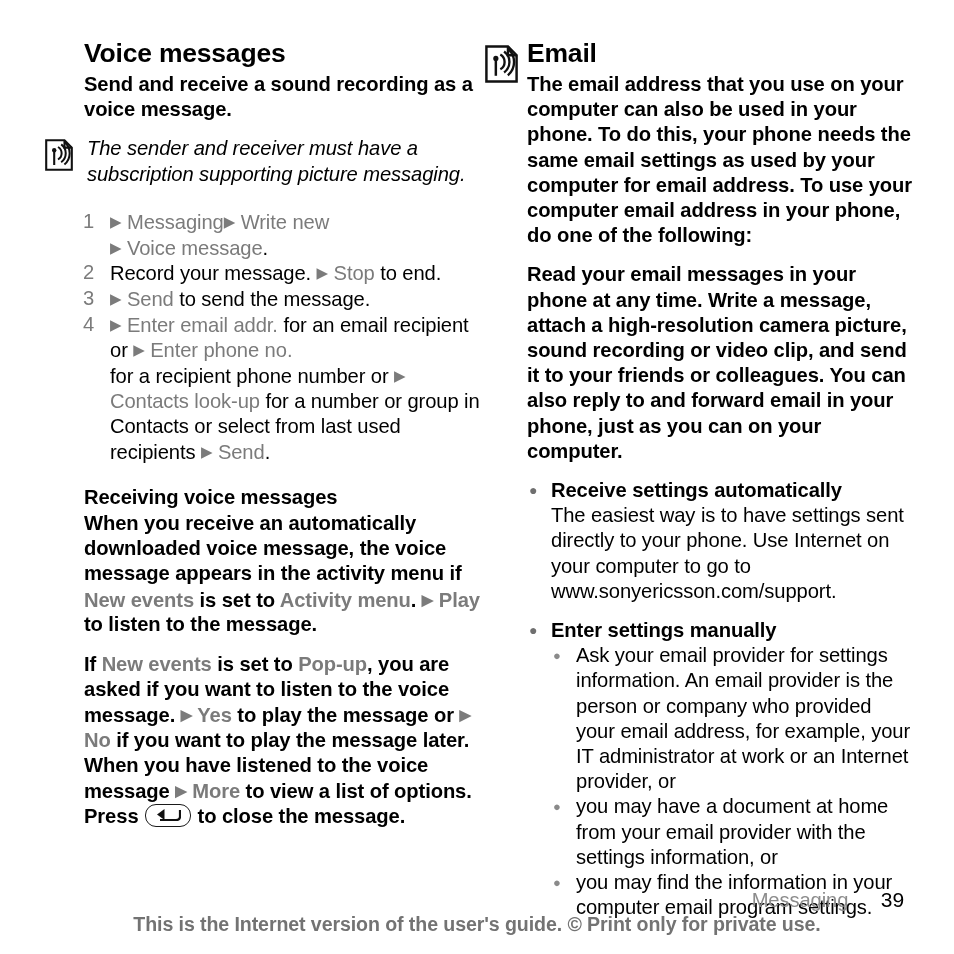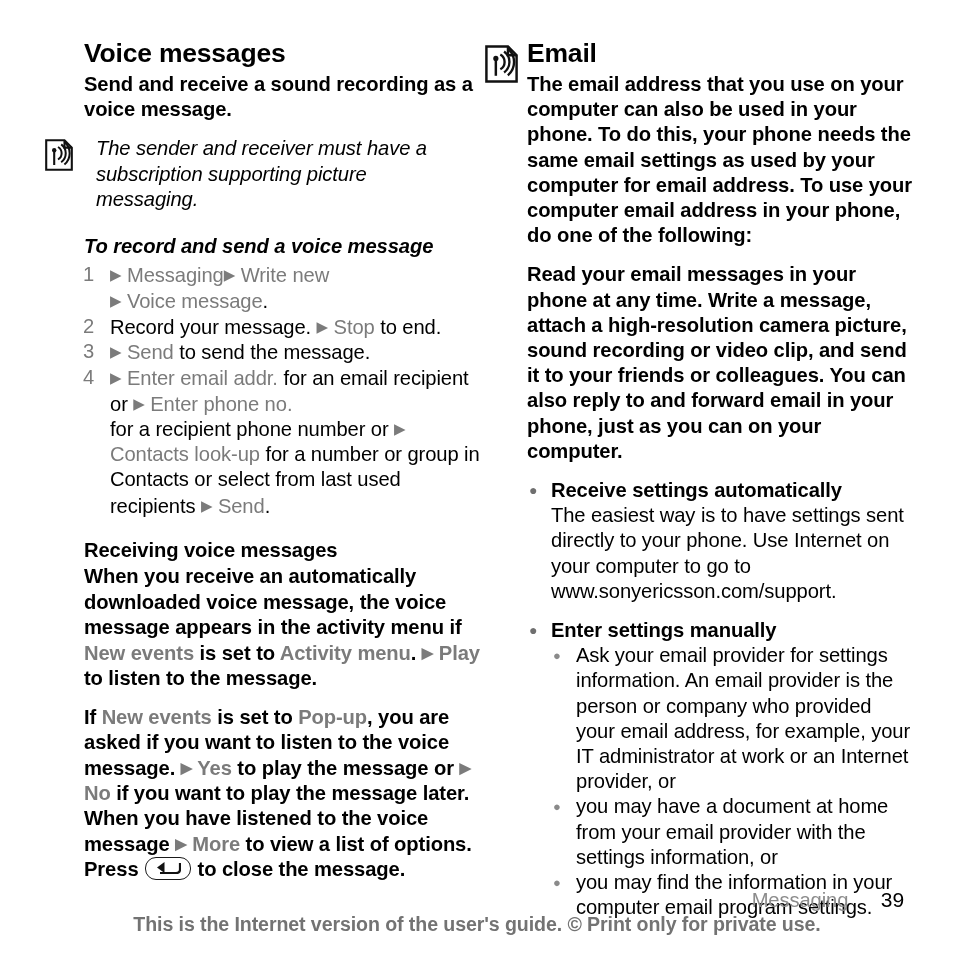--- a/index.html
+++ b/index.html
@@ -71,21 +71,21 @@
   .note {
     position: relative;
     margin: 10px 0 22px 0;
     padding-left: 0;
   }
   .note .note-text {
     font-size: 20.2px;
     font-style: italic;
     line-height: 25.2px;
     letter-spacing: -0.1px;
-    margin: 12px;
+    margin: 3px;
   }
   .note-icon-wrap {
     position: absolute;
     left: -39px;
     top: 3px;
   }
 
   
   ol.steps {
     list-style: none;
@@ -230,21 +230,20 @@
           <line x1="9.2" y1="13" x2="9.2" y2="26" stroke="#111" stroke-width="2.1"></line>
           <circle cx="9.2" cy="11.3" r="2.2" fill="#111"></circle>
           <path d="M13.0 8.0 A7.2 7.2 0 0 1 13.0 20.5" fill="none" stroke="#111" stroke-width="2"></path>
           <path d="M16.2 5.4 A11 11 0 0 1 16.2 23.2" fill="none" stroke="#111" stroke-width="2"></path>
           <path d="M19.4 3.0 A14.8 14.8 0 0 1 19.4 25.6" fill="none" stroke="#111" stroke-width="2"></path>
         </svg>
       </span>
       <p class="note-text">The sender and receiver must have a subscription supporting picture messaging.</p>
     </div>
 
-    <h3 class="task-head">To record and send a voice message</h3>
 
     <ol class="steps" id="steps-list">
         <li><span class="num">1</span><span class="arrow">▶</span> <span class="menu">Messaging</span><span class="arrow">▶</span> <span class="menu">Write new</span><br><span class="arrow">▶</span> <span class="menu">Voice message</span>.</li>
         <li><span class="num">2</span>Record your message. <span class="arrow">▶</span> <span class="menu">Stop</span> to end.</li>
         <li><span class="num">3</span><span class="arrow">▶</span> <span class="menu">Send</span> to send the message.</li>
         <li><span class="num">4</span><span class="arrow">▶</span> <span class="menu">Enter email addr.</span> for an email recipient or <span class="arrow">▶</span> <span class="menu">Enter phone no.</span><br>for a recipient phone number or <span class="arrow">▶</span> <span class="menu">Contacts look-up</span> for a number or group in Contacts or select from last used recipients <span class="arrow">▶</span> <span class="menu">Send</span>.</li>
       </ol>
 
     <div style="height:20px"></div>
 

